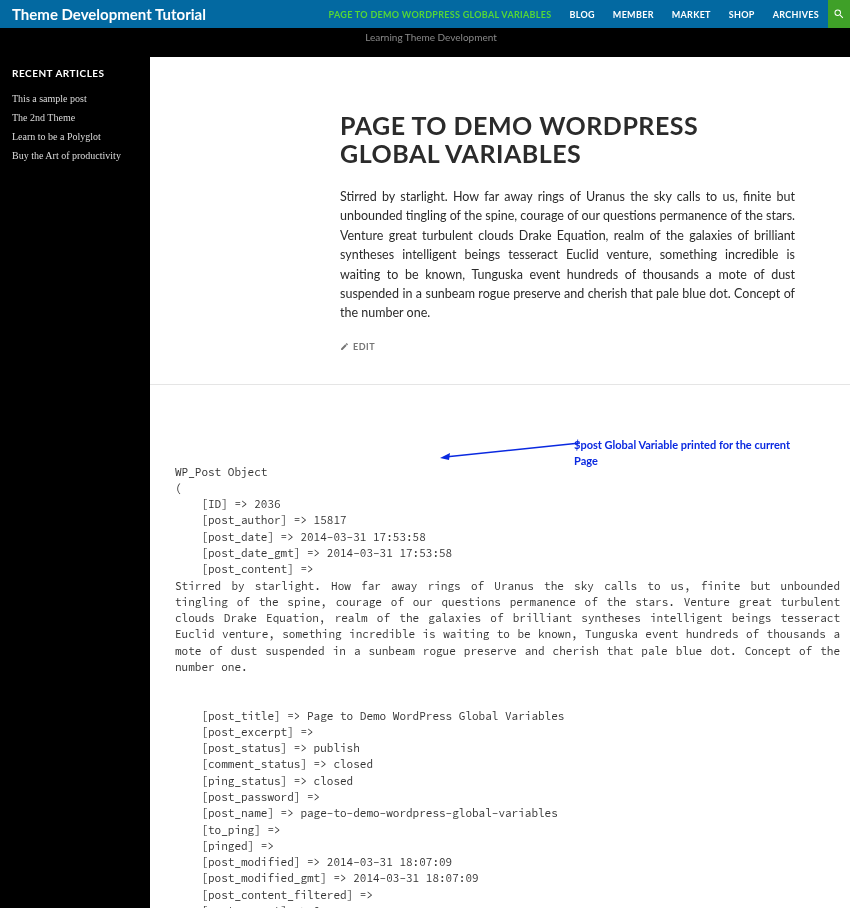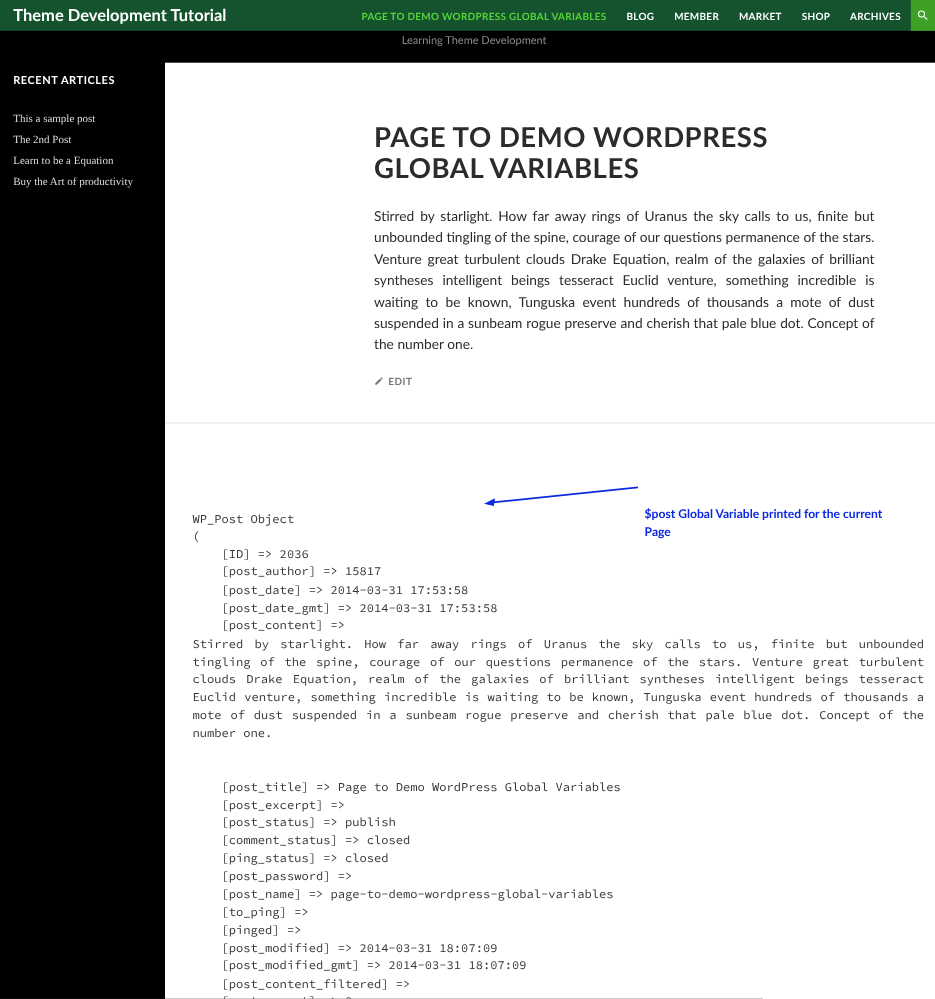--- a/index.html
+++ b/index.html
@@ -9,21 +9,21 @@
     color: #fff;
     width: 850px;
     height: 908px;
     overflow: hidden;
     position: relative;
   }
   .topbar {
     display: flex;
     align-items: center;
     height: 28px;
-    background: #14532d;
+    background: #0369a1;
   }
   .site-title-wrap {
     flex: 0 0 auto;
     padding-left: 12px;
     display: flex;
     flex-direction: column;
     justify-content: center;
   }
   .site-title {
     font-size: 15px;
@@ -74,21 +74,21 @@
     width: 150px;
     flex: 0 0 150px;
     background: #000;
     padding: 10px 12px;
     font-size: 10px;
   }
   .widget-title {
     font-size: 10px;
     font-weight: 700;
     letter-spacing: 0.5px;
-    margin-bottom: 20px;
+    margin-bottom: 10px;
   }
   .recent-list { list-style: none; font-family: Liberation Serif, serif; }
   .recent-list li {
     padding: 4px 0;
     color: #ddd;
     font-size: 10px;
     cursor: pointer;
   }
   .content {
     flex: 1;
@@ -175,22 +175,22 @@
       </svg>
   </div>
 </div>
 <div class="tagline">Learning Theme Development</div>
 
 <div class="layout">
   <aside class="sidebar">
     <div class="widget-title">RECENT ARTICLES</div>
     <ul class="recent-list" id="recent-list">
         <li>This a sample post</li>
-        <li>The 2nd Post</li>
-        <li>Learn to be a Equation</li>
+        <li>The 2nd Theme</li>
+        <li>Learn to be a Polyglot</li>
         <li>Buy the Art of productivity</li>
       </ul>
   </aside>
 
   <main class="content">
     <article class="article">
       <h1 class="page-title">PAGE TO DEMO WORDPRESS GLOBAL VARIABLES</h1>
       <p class="body-text">Stirred by starlight. How far away rings of Uranus the sky calls to us, finite but unbounded tingling of the spine, courage of our questions permanence of the stars. Venture great turbulent clouds Drake Equation, realm of the galaxies of brilliant syntheses intelligent beings tesseract Euclid venture, something incredible is waiting to be known, Tunguska event hundreds of thousands a mote of dust suspended in a sunbeam rogue preserve and cherish that pale blue dot. Concept of the number one.</p>
       <div class="edit-link">
         <svg viewBox="0 0 24 24">
@@ -198,21 +198,21 @@
           </svg>
         <span>EDIT</span>
       </div>
     </article>
 
     <div class="dump-area" id="dump-area">
       <svg class="arrow" style="left:290px; top:55px; width:145px; height:20px;" viewBox="0 0 145 20">
         <line x1="5" y1="17" x2="140" y2="3" stroke="#0a29e0" stroke-width="1.6"></line>
         <polygon points="0,18 10,13 9,20" fill="#0a29e0"></polygon>
       </svg>
-      <div class="annotation" style="left:436px; top:52px; width:240px;margin-top:23px;">$post Global Variable printed for the current Page</div>
+      <div class="annotation" style="left:424px; top:52px; width:240px;">$post Global Variable printed for the current Page</div>
     <div>WP_Post Object
 (
     [ID] =&gt; 2036
     [post_author] =&gt; 15817
     [post_date] =&gt; 2014-03-31 17:53:58
     [post_date_gmt] =&gt; 2014-03-31 17:53:58
     [post_content] =&gt;
 </div><div class="dump-body">Stirred by starlight. How far away rings of Uranus the sky calls to us, finite but unbounded tingling of the spine, courage of our questions permanence of the stars. Venture great turbulent clouds Drake Equation, realm of the galaxies of brilliant syntheses intelligent beings tesseract Euclid venture, something incredible is waiting to be known, Tunguska event hundreds of thousands a mote of dust suspended in a sunbeam rogue preserve and cherish that pale blue dot. Concept of the number one.</div><div>
 
     [post_title] =&gt; Page to Demo WordPress Global Variables

